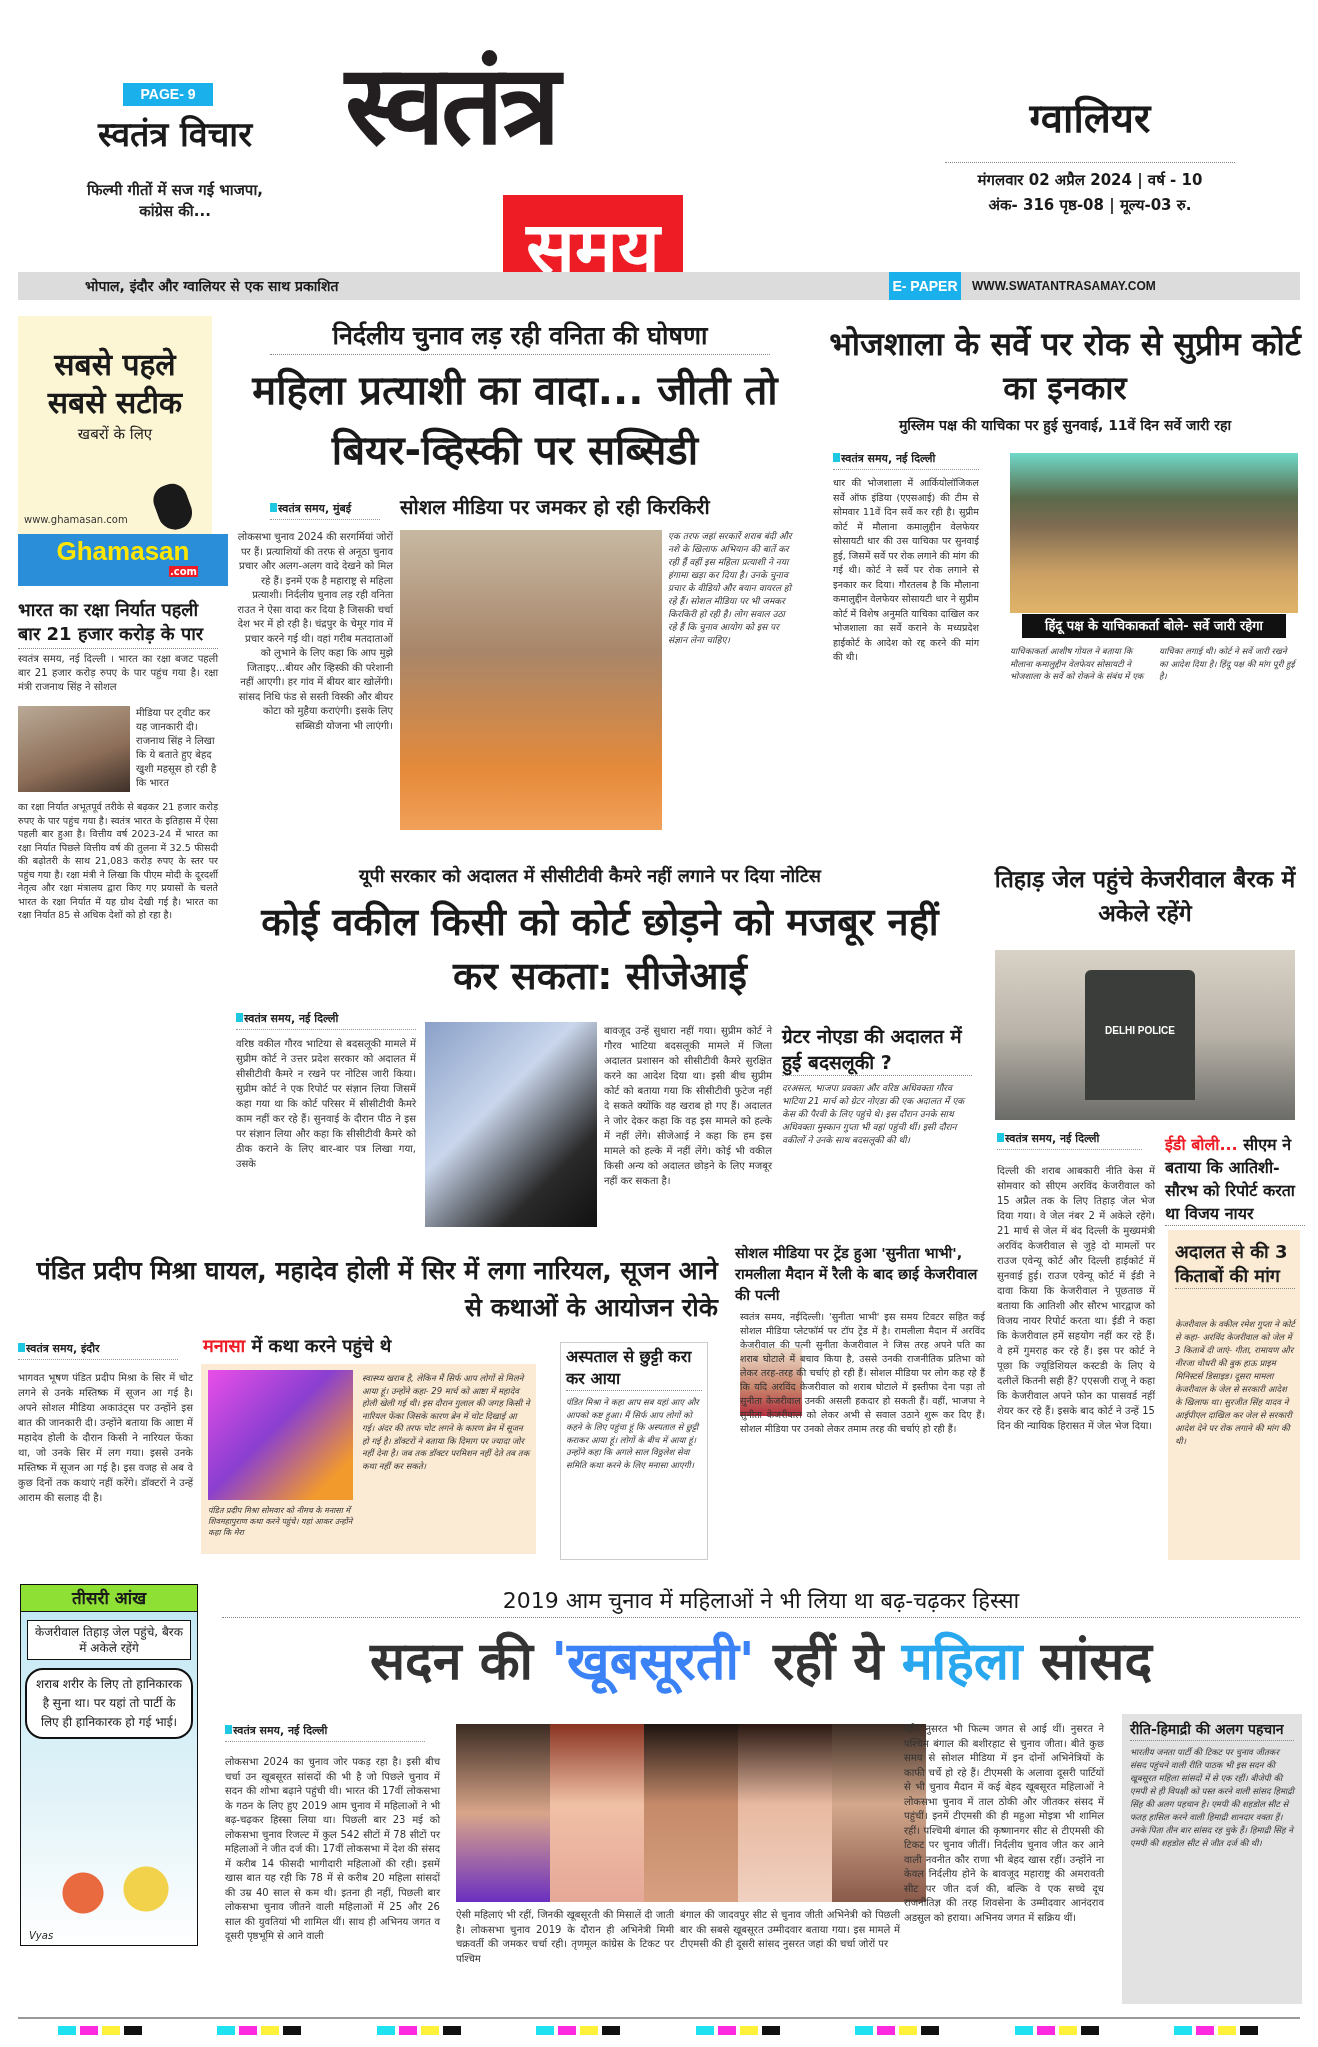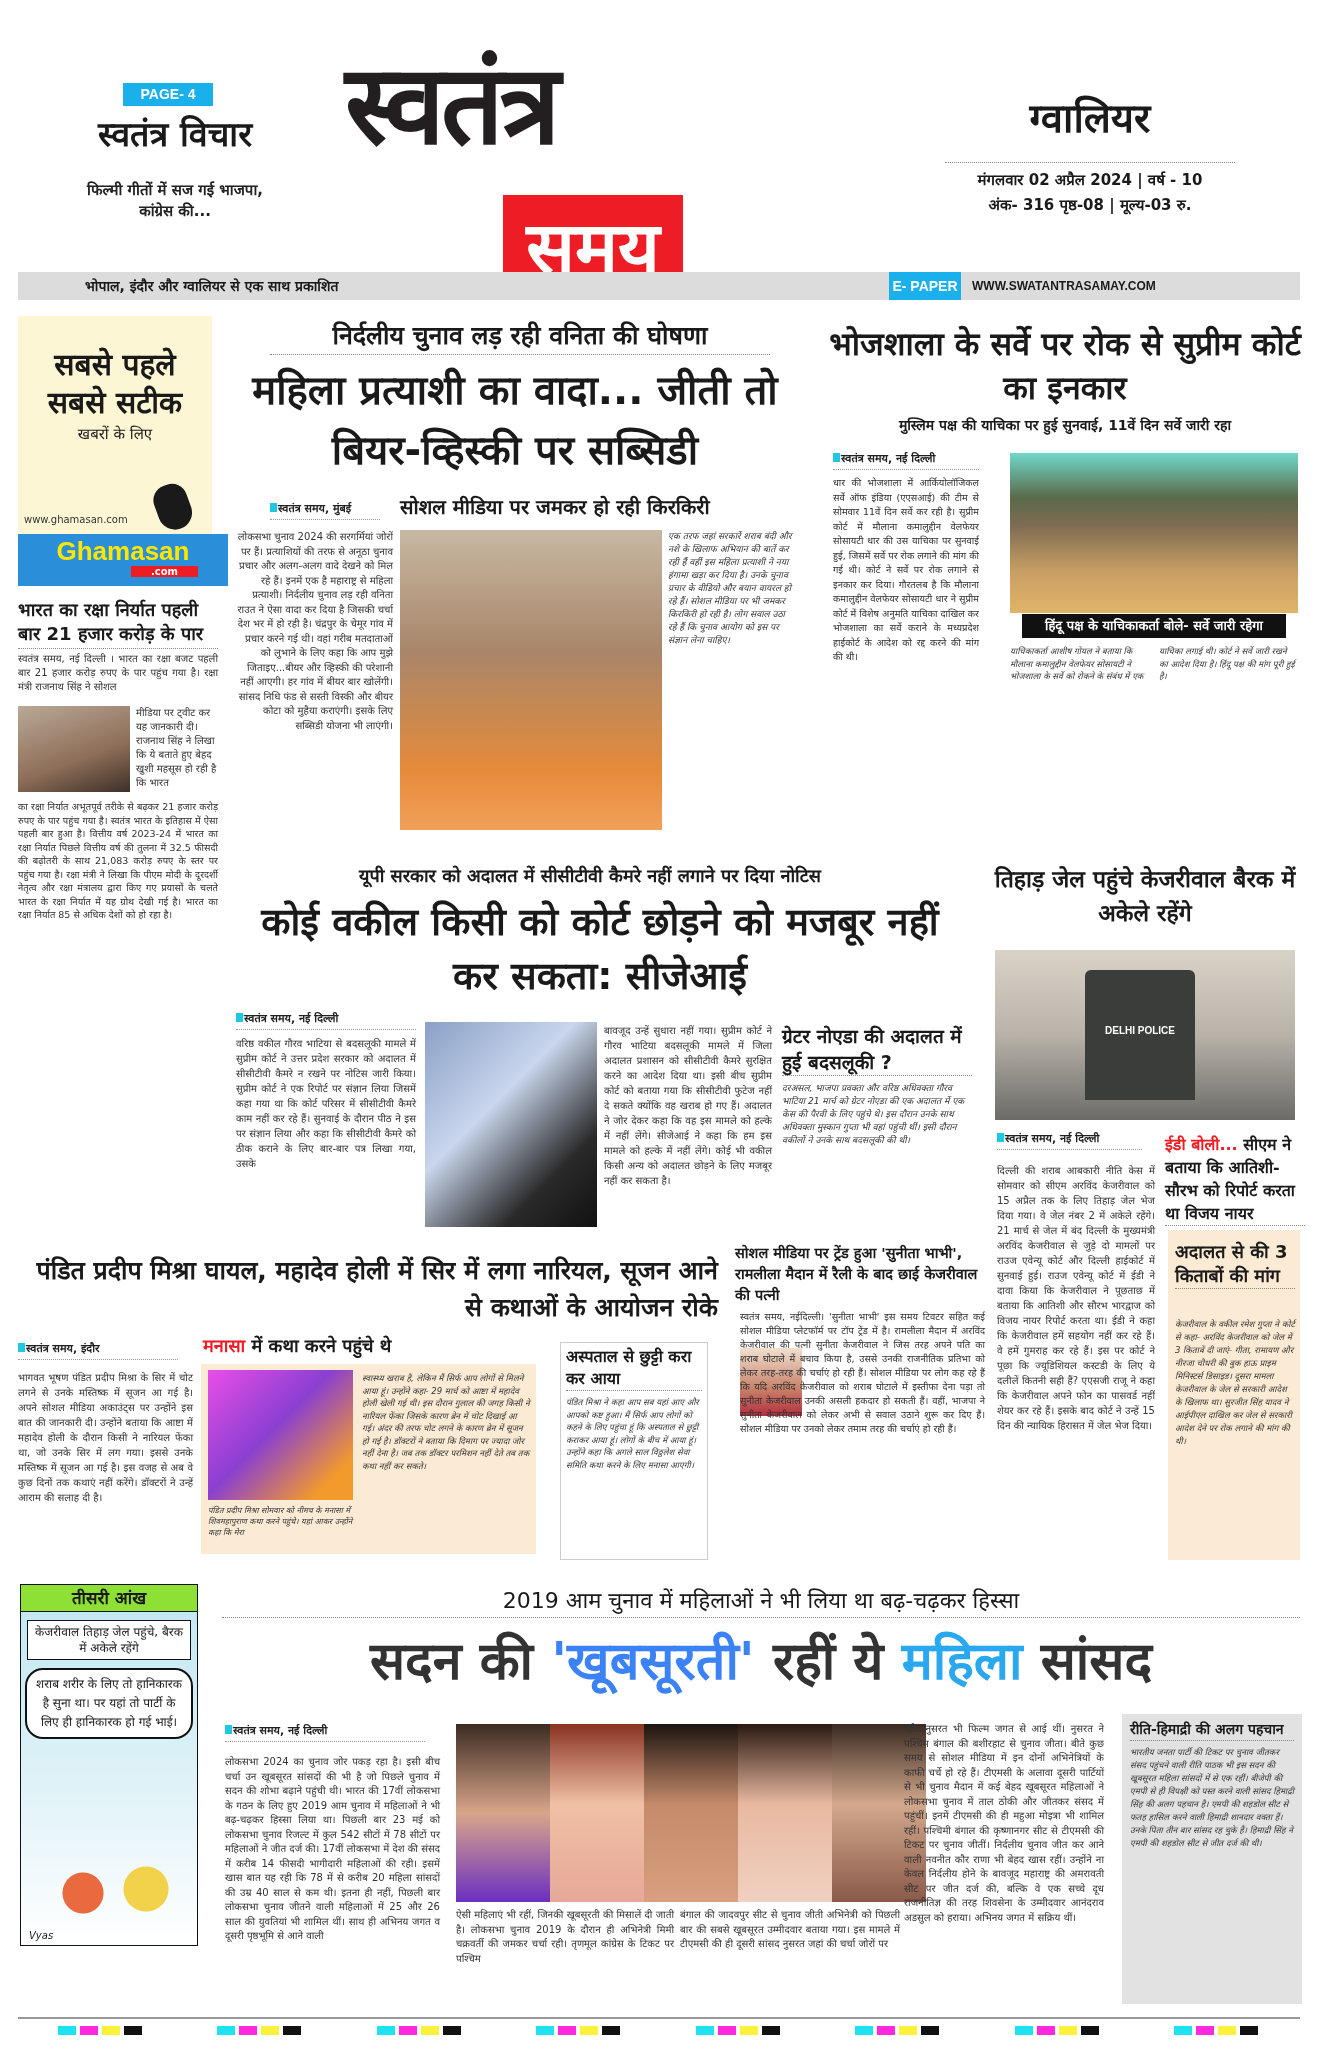--- a/index.html
+++ b/index.html
@@ -10,21 +10,21 @@
 .byline{font-size:11px;font-weight:bold;color:#222;display:flex;align-items:center;gap:1px;border-bottom:1px dotted #999;padding-bottom:4px}
 .byline .sq{width:7px;height:9px;background:#1ec8e0;display:inline-block}
 .photo{background:linear-gradient(135deg,#8a7a6a,#c9b8a0 50%,#6b5a4a)}
 .hr-dotted{border-bottom:1px dotted #888}
 .reg{display:flex;gap:4px}
 .reg span{width:18px;height:9px;display:inline-block}
 </style>
 </head>
 <body>
 
-<div class="abs" style="left:123px;top:83px;width:90px;height:23px;background:#1ab0ec;color:#fff;font-weight:bold;font-size:14px;text-align:center;line-height:23px;font-family:'Liberation Sans',sans-serif">PAGE- 4</div>
+<div class="abs" style="left:123px;top:83px;width:90px;height:23px;background:#1ab0ec;color:#fff;font-weight:bold;font-size:14px;text-align:center;line-height:23px;font-family:'Liberation Sans',sans-serif">PAGE- 9</div>
 <div class="abs" style="left:60px;top:112px;width:230px;font-size:34px;font-weight:bold;text-align:center;line-height:44px">स्वतंत्र विचार</div>
 <div class="abs" style="left:80px;top:180px;width:190px;font-size:15px;font-weight:bold;text-align:center;line-height:21px;color:#222">फिल्मी गीतों में सज गई भाजपा, कांग्रेस की...</div>
 
 <div class="abs" style="left:345px;top:20px;width:360px;font-size:110px;font-weight:bold;color:#231f20;line-height:170px;letter-spacing:-4px;font-family:'DejaVu Serif',serif">स्वतंत्र</div>
 <div class="abs" style="left:503px;top:195px;width:180px;height:99px;background:#ee1c25;color:#fff;font-size:72px;font-weight:bold;text-align:center;line-height:105px;font-family:'DejaVu Serif',serif">समय</div>
 
 <div class="abs" style="left:960px;top:88px;width:260px;text-align:center;font-size:40px;font-weight:bold;line-height:60px">ग्वालियर</div>
 <div class="abs hr-dotted" style="left:945px;top:162px;width:290px"></div>
 <div class="abs" style="left:900px;top:168px;width:380px;text-align:center;font-size:15px;font-weight:bold;line-height:24px">मंगलवार 02 अप्रैल 2024 | वर्ष - 10</div>
 <div class="abs" style="left:900px;top:193px;width:380px;text-align:center;font-size:15px;font-weight:bold;line-height:24px">अंक- 316 पृष्ठ-08 | मूल्य-03 रु.</div>
@@ -35,21 +35,21 @@
 <div class="abs" style="left:972px;top:272px;width:240px;font-size:12px;font-weight:bold;line-height:28px;font-family:'Liberation Sans',sans-serif">WWW.SWATANTRASAMAY.COM</div>
 
 <div class="abs" style="left:18px;top:316px;width:194px;height:270px;background:#fdf6d4">
   <div style="text-align:center;font-size:30px;font-weight:bold;margin-top:30px;line-height:38px">सबसे पहले</div>
   <div style="text-align:center;font-size:30px;font-weight:bold;line-height:38px">सबसे सटीक</div>
   <div style="text-align:center;font-size:15px;line-height:24px">खबरों के लिए</div>
   <div style="position:absolute;left:138px;top:168px;width:34px;height:46px;background:#1a1a1a;border-radius:16px 16px 18px 18px;transform:rotate(-20deg)"></div>
   <div style="position:absolute;left:6px;top:198px;font-size:10px;color:#333">www.ghamasan.com</div>
   <div style="position:absolute;left:0;top:218px;width:210px;height:52px;background:#2b8ed8">
     <div style="text-align:center;font-size:26px;font-weight:bold;color:#ffe600;line-height:34px;font-family:'Liberation Sans',sans-serif">Ghamasan</div>
-    <div style="position:absolute;right:30px;top:32px;background:#ee1c25;color:#fff;font-size:10px;padding:0 20px;font-weight:bold">.com</div>
+    <div style="position:absolute;right:30px;top:32px;background:#ee1c25;color:#fff;font-size:10px;padding:0 1px;font-weight:bold">.com</div>
   </div>
 </div>
 
 <div class="abs" style="left:18px;top:598px;width:200px;font-size:18px;font-weight:bold;line-height:24px;border-bottom:1px dotted #888;padding-bottom:2px">भारत का रक्षा निर्यात पहली बार 21 हजार करोड़ के पार</div>
 <div class="abs bodytext" style="left:18px;top:652px;width:200px;font-size:10px;line-height:14px">स्वतंत्र समय, नई दिल्ली । भारत का रक्षा बजट पहली बार 21 हजार करोड़ रुपए के पार पहुंच गया है। रक्षा मंत्री राजनाथ सिंह ने सोशल</div>
 <div class="abs photo" style="left:18px;top:706px;width:112px;height:86px;background:linear-gradient(160deg,#b9a996,#8d6e58 60%,#3d2f28)"></div>
 <div class="abs bodytext" style="left:136px;top:706px;width:84px;font-size:10px;line-height:14px;text-align:left">मीडिया पर ट्वीट कर यह जानकारी दी। राजनाथ सिंह ने लिखा कि ये बताते हुए बेहद खुशी महसूस हो रही है कि भारत</div>
 <div class="abs bodytext" style="left:18px;top:800px;width:200px;font-size:9.5px;line-height:13.5px">का रक्षा निर्यात अभूतपूर्व तरीके से बढ़कर 21 हजार करोड़ रुपए के पार पहुंच गया है। स्वतंत्र भारत के इतिहास में ऐसा पहली बार हुआ है। वित्तीय वर्ष 2023-24 में भारत का रक्षा निर्यात पिछले वित्तीय वर्ष की तुलना में 32.5 फीसदी की बढ़ोतरी के साथ 21,083 करोड़ रुपए के स्तर पर पहुंच गया है। रक्षा मंत्री ने लिखा कि पीएम मोदी के दूरदर्शी नेतृत्व और रक्षा मंत्रालय द्वारा किए गए प्रयासों के चलते भारत के रक्षा निर्यात में यह ग्रोथ देखी गई है। भारत का रक्षा निर्यात 85 से अधिक देशों को हो रहा है।</div>
 
 <div class="abs" style="left:270px;top:318px;width:500px;text-align:center;font-size:25px;font-weight:bold;line-height:36px;border-bottom:1px dotted #888">निर्दलीय चुनाव लड़ रही वनिता की घोषणा</div>

